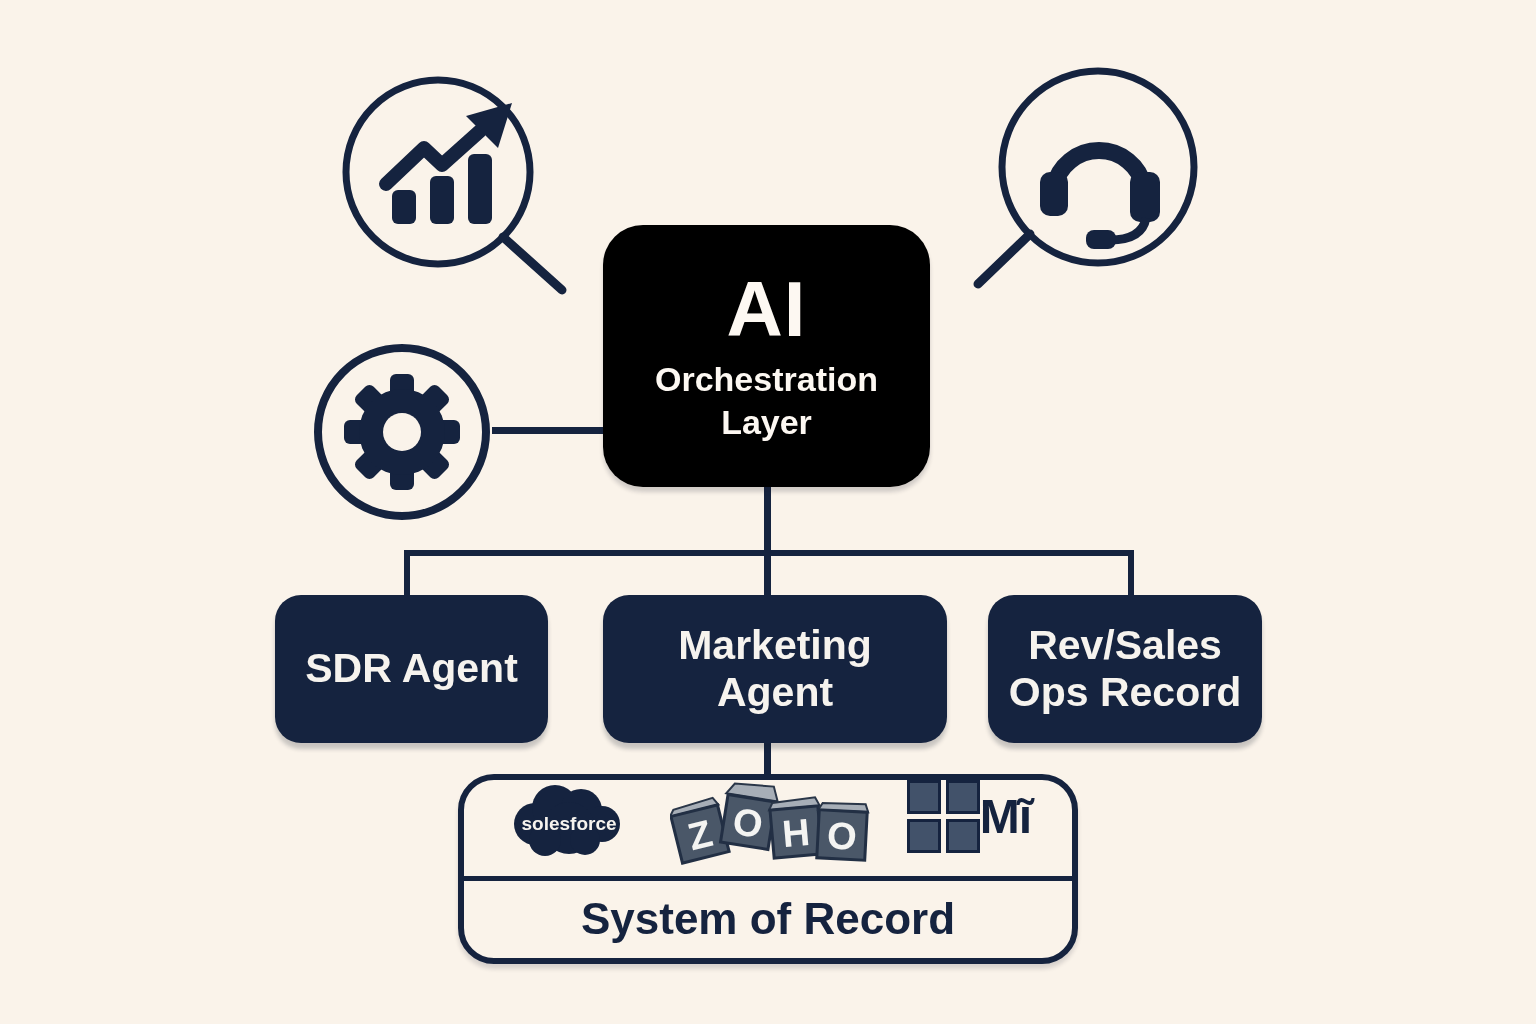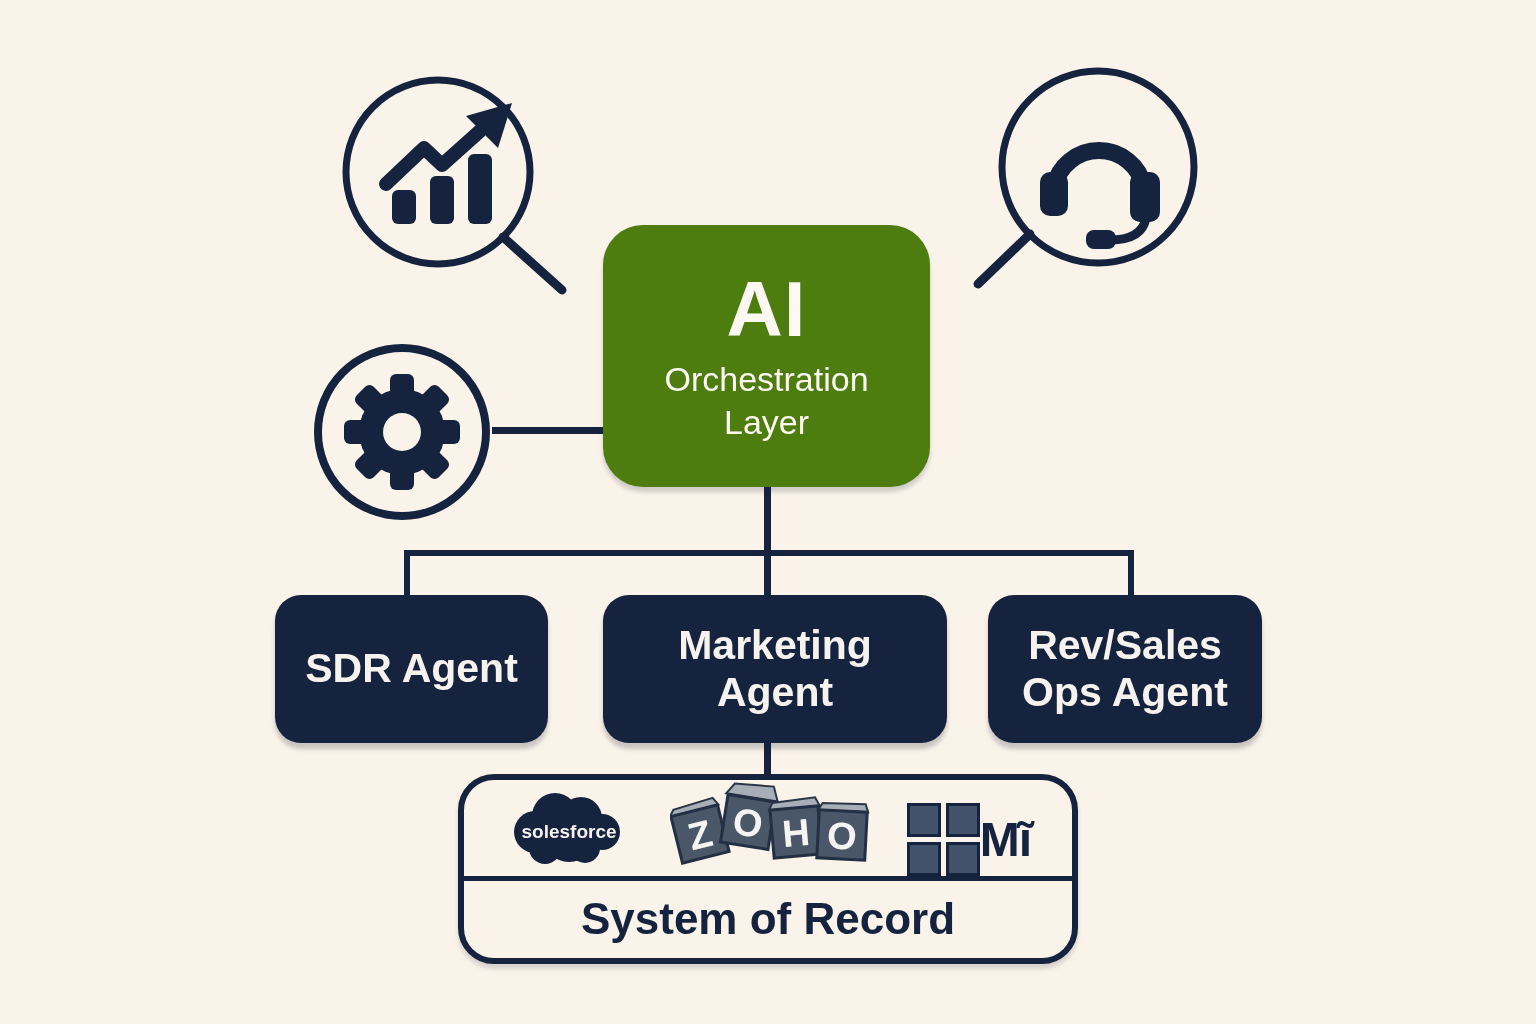--- a/index.html
+++ b/index.html
@@ -10,27 +10,27 @@
     color:#15233F;
   }
   .abs { position:absolute; }
 
   
   .line { position:absolute; background:#15233F; }
 
   
   .orch {
     position:absolute; left:603px; top:225px; width:327px; height:262px;
-    background:#4d7c0f; border-radius:40px;
+    background:#000000; border-radius:40px;
     display:flex; flex-direction:column; align-items:center; justify-content:center;
     box-shadow:0 5px 4px rgba(25,30,45,0.18);
     text-align:center; color:#FDF8F2;
   }
   .orch-title { font-size:78px; font-weight:bold; line-height:1.05; letter-spacing:1px; }
-  .orch-sub  { font-size:34px; font-weight:400; line-height:1.25; max-width:280px; margin-top:8px; }
+  .orch-sub  { font-size:34px; font-weight:700; line-height:1.25; max-width:280px; margin-top:8px; }
 
   
   .agent {
     position:absolute; top:595px; height:148px;
     background:#15233F; border-radius:26px;
     display:flex; align-items:center; justify-content:center;
     box-shadow:0 6px 4px rgba(25,30,45,0.22);
     color:#F6F3EE; font-size:41px; font-weight:bold; text-align:center; line-height:1.15;
   }
   .agent-0 { left:275px;  width:273px; }
@@ -41,21 +41,21 @@
   .agent-2 span { max-width:235px; }
 
   
   .sor {
     position:absolute; left:458px; top:774px; width:620px; height:190px;
     background:#FAF3EA; border:6px solid #15233F; border-radius:36px;
     box-sizing:border-box; display:flex; flex-direction:column;
     box-shadow:0 5px 4px rgba(25,30,45,0.15);
   }
   .sor-logos {
-    flex:1 1 auto; display:flex; align-items:flex-end; justify-content:space-evenly;
+    flex:1 1 auto; display:flex; align-items:flex-start; justify-content:space-evenly;
     padding:0 4px;
   }
   .sor-divider { height:5px; background:#15233F; }
   .sor-label {
     height:79px; display:flex; align-items:center; justify-content:center;
     font-size:44px; font-weight:bold; color:#15233F;
   }
 
   
   .ms { display:flex; align-items:center; }
@@ -119,21 +119,21 @@
     <div class="orch-sub">Orchestration Layer</div>
   </div>
 
   <div class="agent agent-0">
     <span>SDR Agent</span>
   </div>
   <div class="agent agent-1">
     <span>Marketing Agent</span>
   </div>
   <div class="agent agent-2">
-    <span>Rev/Sales Ops Agent</span>
+    <span>Rev/Sales Ops Record</span>
   </div>
 
   <div class="sor">
     <div class="sor-logos">
 
       <svg width="128" height="88" viewBox="0 0 128 88">
         <g fill="#15233F">
           <circle cx="30" cy="44" r="21"></circle>
           <circle cx="50" cy="28" r="23"></circle>
           <circle cx="76" cy="30" r="21"></circle>

